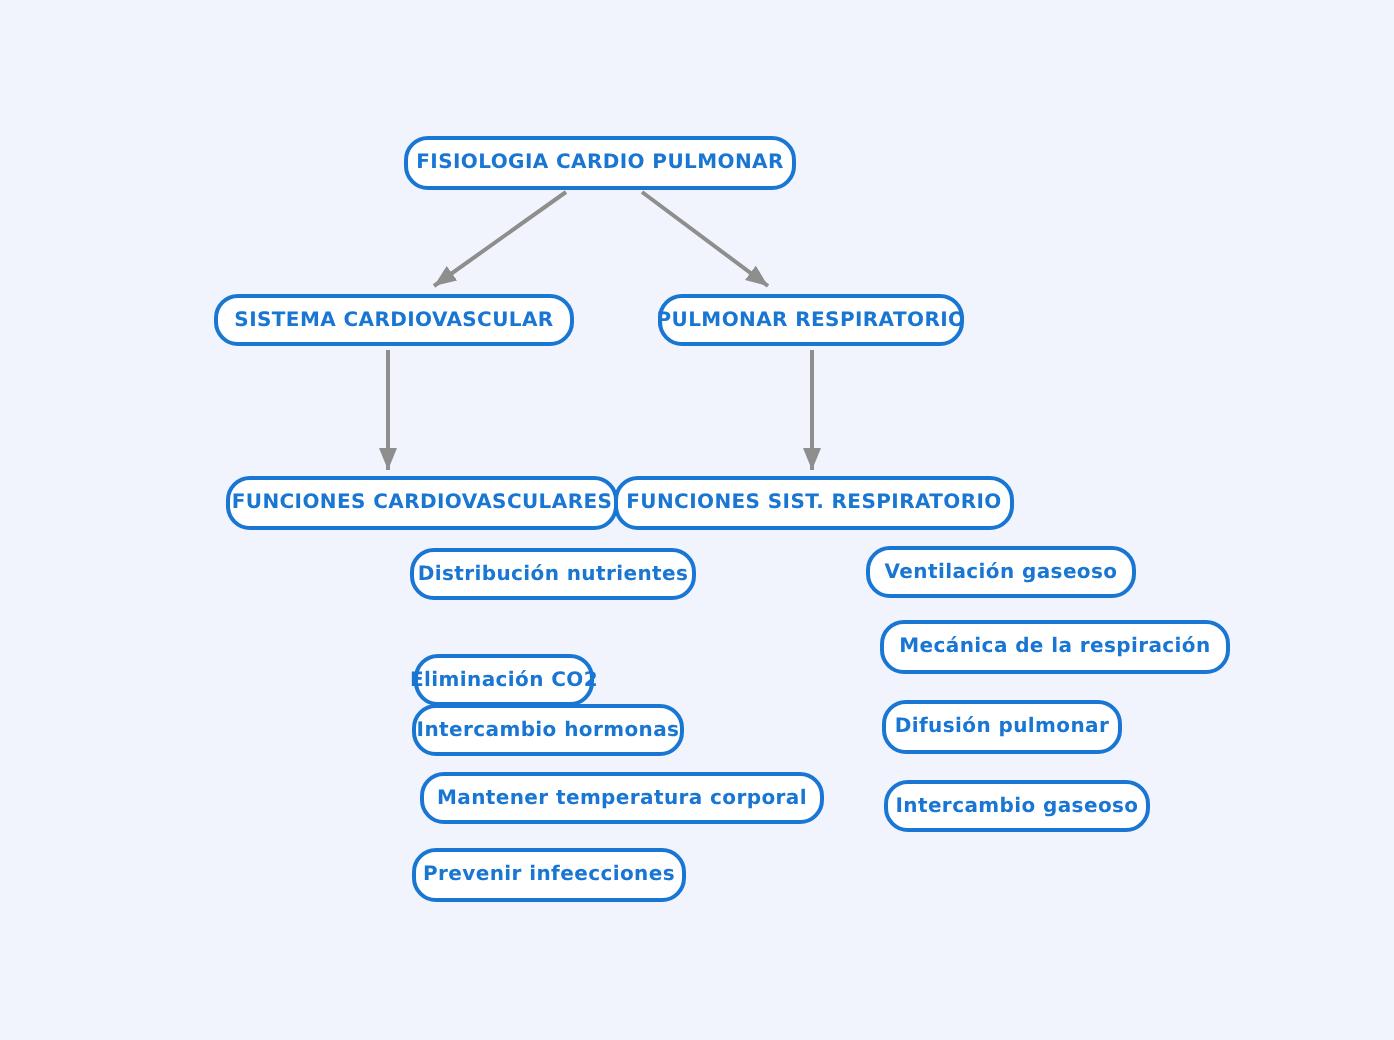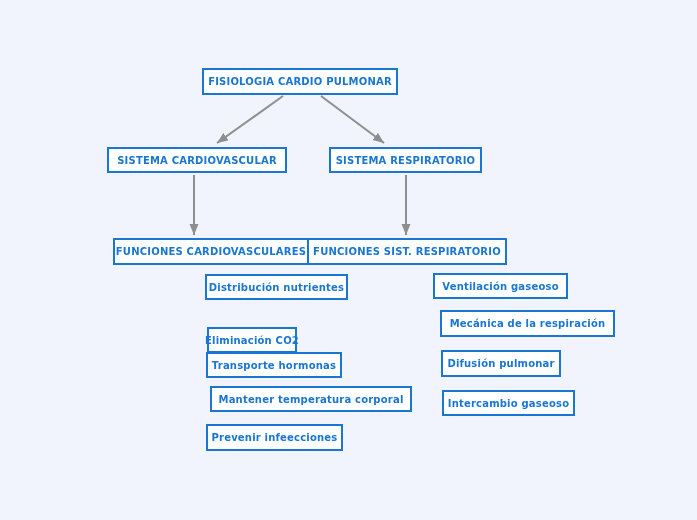--- a/index.html
+++ b/index.html
@@ -18,21 +18,21 @@
     overflow:hidden;
   }
   .arrows{position:absolute;left:0;top:0;width:697px;height:520px;pointer-events:none;}
   .arrows line{stroke:var(--arrow);stroke-width:2;}
   .arrows .head{fill:var(--arrow);}
   .node{
     position:absolute;
     box-sizing:border-box;
     background:var(--node-fill);
     border:2px solid var(--node-border);
-    border-radius:0;
+    border-radius:12px;
     display:flex;align-items:center;justify-content:center;
     color:var(--node-text);
     font-weight:bold;
     font-size:10px;
     letter-spacing:.2px;
     white-space:nowrap;
     text-align:center;
   }
   .node span{display:block;}
 </style>
@@ -55,41 +55,41 @@
 
   <div class="node" style="left:202px;top:68px;width:196px;height:27px">
     <span>FISIOLOGIA CARDIO PULMONAR</span>
   </div>
 
   <div class="node" style="left:107px;top:147px;width:180px;height:26px">
     <span>SISTEMA CARDIOVASCULAR</span>
   </div>
 
   <div class="node" style="left:329px;top:147px;width:153px;height:26px">
-    <span>SISTEMA RESPIRATORIO</span>
+    <span>PULMONAR RESPIRATORIO</span>
   </div>
 
   <div class="node" style="left:113px;top:238px;width:196px;height:27px">
     <span>FUNCIONES CARDIOVASCULARES</span>
   </div>
 
   <div class="node" style="left:307px;top:238px;width:200px;height:27px">
     <span>FUNCIONES SIST. RESPIRATORIO</span>
   </div>
 
   <div class="node" style="left:205px;top:274px;width:143px;height:26px">
     <span>Distribución nutrientes</span>
   </div>
 
   <div class="node" style="left:207px;top:327px;width:90px;height:26px">
     <span>Eliminación CO2</span>
   </div>
 
   <div class="node" style="left:206px;top:352px;width:136px;height:26px">
-    <span>Transporte hormonas</span>
+    <span>Intercambio hormonas</span>
   </div>
 
   <div class="node" style="left:210px;top:386px;width:202px;height:26px">
     <span>Mantener temperatura corporal</span>
   </div>
 
   <div class="node" style="left:206px;top:424px;width:137px;height:27px">
     <span>Prevenir infeecciones</span>
   </div>
 

